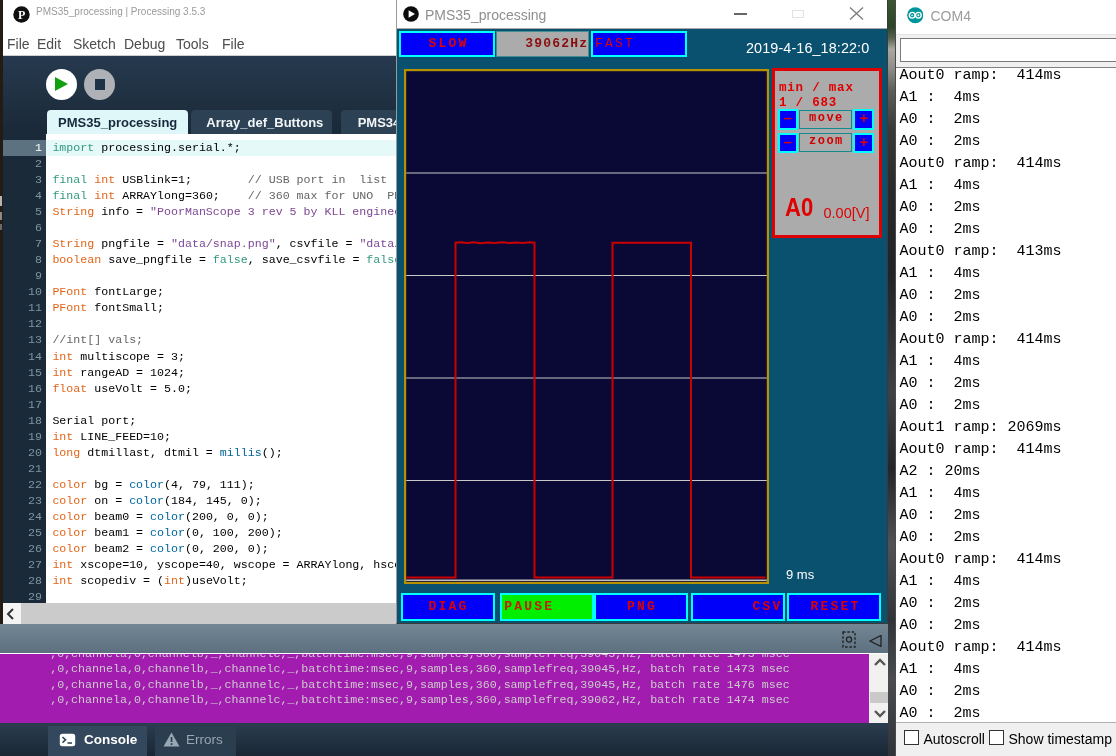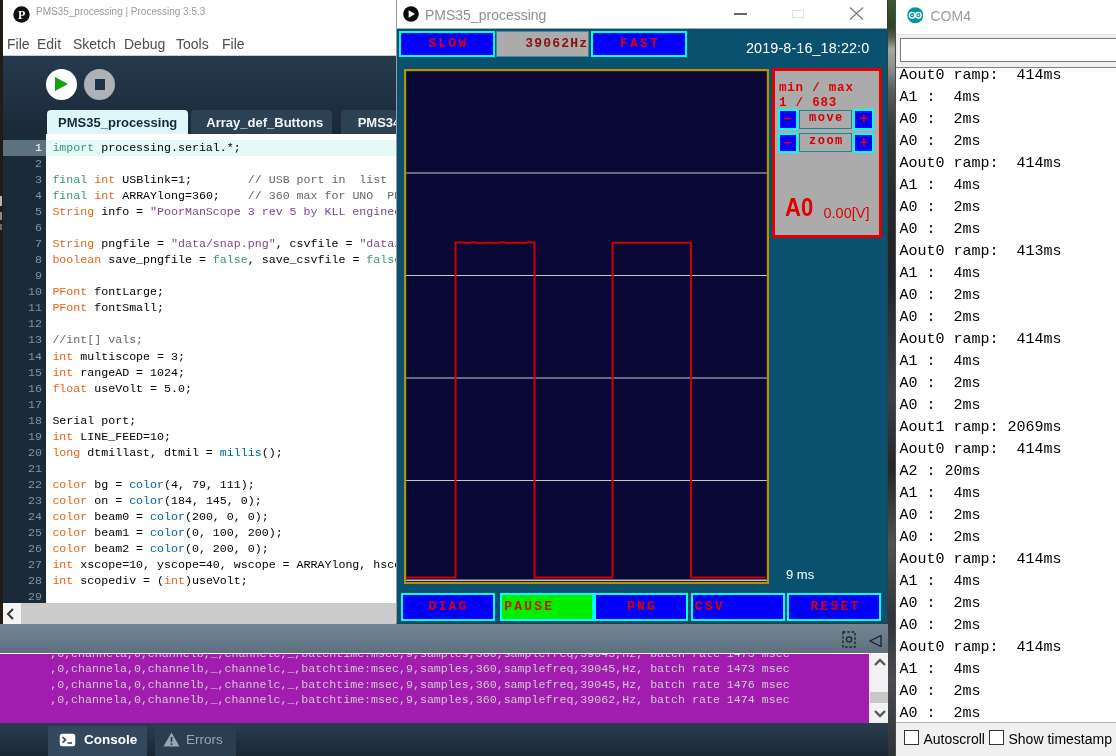--- a/index.html
+++ b/index.html
@@ -162,22 +162,22 @@
   <div class="abs" style="left:28px;top:7px;font-size:14px;color:#8f8f8f">PMS35_processing</div>
   <div class="abs" style="left:337px;top:13px;width:13px;height:1.6px;background:#666"></div>
   <div class="abs" style="left:395px;top:9.7px;width:11.7px;height:8.7px;border:1.2px solid #e2e2e2"></div>
   <svg class="abs" style="left:452px;top:7px" width="15" height="13" viewBox="0 0 15 13">
     <line x1="1" y1="0.5" x2="14" y2="12.5" stroke="#7a7a7a" stroke-width="1.3"></line>
     <line x1="14" y1="0.5" x2="1" y2="12.5" stroke="#7a7a7a" stroke-width="1.3"></line>
   </svg>
 
   <div class="abs" style="left:2.3px;top:30.7px;width:96.1px;height:25.9px;background:#0000FA;border:2.5px solid #00FFFF;color:#E00000;font-family:'Liberation Mono',monospace;font-weight:bold;font-size:13px;letter-spacing:2.2px;text-align:center;line-height:21px;text-indent:2.2px">SLOW</div>
   <div class="abs" style="left:99.2px;top:30.7px;width:93.2px;height:25.9px;background:#ABABAB;border:1px solid #418F92;color:#8B0E0E;font-family:'Liberation Mono',monospace;font-weight:bold;font-size:13px;letter-spacing:1.2px;text-align:right;line-height:24px;text-indent:1.2px">39062Hz</div>
-  <div class="abs" style="left:193.8px;top:30.7px;width:96.1px;height:25.9px;background:#0000FA;border:2.5px solid #00FFFF;color:#E00000;font-family:'Liberation Mono',monospace;font-weight:bold;font-size:13px;letter-spacing:2.2px;text-align:center;line-height:21px;text-indent:2.2px">FAST</div>
-  <div class="abs" style="left:349px;top:39.5px;font-size:14.4px;color:#fff;letter-spacing:0.1px">2019-8-16_18:22:0</div>
+  <div class="abs" style="left:193.8px;top:30.7px;width:96.1px;height:25.9px;background:#0000FA;border:2.5px solid #00FFFF;color:#E00000;font-family:'Liberation Mono',monospace;font-weight:normal;font-size:13px;letter-spacing:2.2px;line-height:21px;text-indent:2.2px">FAST</div>
+  <div class="abs" style="left:349px;top:39.5px;font-size:14.4px;color:#fff;letter-spacing:0.1px">2019-4-16_18:22:0</div>
 
   <svg class="abs" style="left:7px;top:68.5px" width="365" height="515" viewBox="0 0 365 515">
     <rect x="1.1" y="1.1" width="362.8" height="512.8" fill="#0A0936" stroke="#B89100" stroke-width="2.2"></rect>
     <line x1="2.2" y1="104" x2="362.8" y2="104" stroke="#C8C8C8" stroke-width="1.2"></line>
     <line x1="2.2" y1="206.5" x2="362.8" y2="206.5" stroke="#C8C8C8" stroke-width="1.2"></line>
     <line x1="2.2" y1="309" x2="362.8" y2="309" stroke="#C8C8C8" stroke-width="1.2"></line>
     <line x1="2.2" y1="411.5" x2="362.8" y2="411.5" stroke="#C8C8C8" stroke-width="1.2"></line>
     <line x1="2.2" y1="511.3" x2="362.8" y2="511.3" stroke="#BEBEBE" stroke-width="1.4"></line>
     <path d="M2.2,508.5 L51.5,508.5 L51.5,173.7 L57,173.2 L63,174.1 L70,173.3 L77,174.2 L84,173.4 L91,173.9 L98,173.2 L105,174.0 L112,173.4 L119,173.9 L126,173.3 L130.5,173.7 L130.5,508.5 L208.5,508.5 L208.5,173.7 L287,173.7 L287,508.5 L361.5,508.5" fill="none" stroke="#CC0000" stroke-width="2"></path>
   </svg>
@@ -191,21 +191,21 @@
   <div class="abs" style="left:456.4px;top:109.3px;width:21.1px;height:20.5px;background:#0000FA;border:2.5px solid #00FFFF;color:#E00000;font-weight:bold;font-size:15px;text-align:center;line-height:14.5px">+</div>
   <div class="abs" style="left:380.7px;top:132.7px;width:20.1px;height:20.5px;background:#0000FA;border:2.5px solid #00FFFF;color:#E00000;font-weight:bold;font-size:15px;text-align:center;line-height:13px">–</div>
   <div class="abs" style="left:401.8px;top:133.4px;width:53.7px;height:19px;background:#ABABAB;border:1.6px solid #128B8D;color:#D00000;font-family:'Liberation Mono',monospace;font-weight:bold;font-size:12px;letter-spacing:1.5px;text-align:center;line-height:15px;text-indent:1.5px">zoom</div>
   <div class="abs" style="left:456.4px;top:132.7px;width:21.1px;height:20.5px;background:#0000FA;border:2.5px solid #00FFFF;color:#E00000;font-weight:bold;font-size:15px;text-align:center;line-height:14.5px">+</div>
   <div class="abs" style="left:388px;top:191.5px;font-size:26px;font-weight:bold;color:#E00000;transform:scaleX(0.85);transform-origin:left top">A0</div>
   <div class="abs" style="left:426.5px;top:204.5px;font-size:14.5px;color:#E00000">0.00[V]</div>
 
   <div class="abs" style="left:3.5px;top:592.5px;width:94px;height:28.5px;background:#0000FA;border:2.5px solid #00FFFF;color:#DD0000;font-family:'Liberation Mono',monospace;font-weight:bold;font-size:13px;letter-spacing:2.2px;text-align:center;line-height:23.5px;text-indent:2.2px">DIAG</div>
   <div class="abs" style="left:103px;top:592.5px;width:94px;height:28.5px;background:#00EE00;border:2.5px solid #00FFFF;color:#CC1A00;font-family:'Liberation Mono',monospace;font-weight:bold;font-size:13px;letter-spacing:2.2px;line-height:23.5px;text-indent:2.2px">PAUSE</div>
   <div class="abs" style="left:196.9px;top:592.5px;width:94px;height:28.5px;background:#0000FA;border:2.5px solid #00FFFF;color:#DD0000;font-family:'Liberation Mono',monospace;font-weight:bold;font-size:13px;letter-spacing:2.2px;text-align:center;line-height:23.5px;text-indent:2.2px">PNG</div>
-  <div class="abs" style="left:293.6px;top:592.5px;width:94px;height:28.5px;background:#0000FA;border:2.5px solid #00FFFF;color:#DD0000;font-family:'Liberation Mono',monospace;font-weight:bold;font-size:13px;letter-spacing:2.2px;text-align:left;line-height:23.5px;text-indent:2.2px">CSV</div>
+  <div class="abs" style="left:293.6px;top:592.5px;width:94px;height:28.5px;background:#0000FA;border:2.5px solid #00FFFF;color:#DD0000;font-family:'Liberation Mono',monospace;font-weight:bold;font-size:13px;letter-spacing:2.2px;text-align:right;line-height:23.5px;text-indent:2.2px">CSV</div>
   <div class="abs" style="left:390.3px;top:592.5px;width:94px;height:28.5px;background:#0000FA;border:2.5px solid #00FFFF;color:#DD0000;font-family:'Liberation Mono',monospace;font-weight:bold;font-size:13px;letter-spacing:2.2px;text-align:center;line-height:23.5px;text-indent:2.2px">RESET</div>
 </div>
 
 <div class="abs" style="left:888px;top:0;width:8px;height:756px;background:linear-gradient(#3c5732 0%,#2c4526 3.5%,#55604e 5%,#a8a8a2 6.5%,#8f8f89 9%,#5c5c58 12%,#3a3a38 17%,#2a2a2c 25%,#202328 36%,#3e4246 52%,#24262a 62%,#515256 72%,#303438 82%,#4a4c50 90%,#2e3338 100%)"></div>
 
 <div class="abs" id="com4" style="left:895px;top:0;width:221px;height:756px;background:#fff;border-left:1px solid #4a4a4a">
   <svg class="abs" style="left:10.5px;top:7px" width="16.5" height="16.5" viewBox="0 0 17 17">
     <circle cx="8.5" cy="8.5" r="8.3" fill="#00979C"></circle>
     <circle cx="5.3" cy="8.5" r="2.9" fill="none" stroke="#fff" stroke-width="1.4"></circle>
     <circle cx="11.7" cy="8.5" r="2.9" fill="none" stroke="#fff" stroke-width="1.4"></circle>

